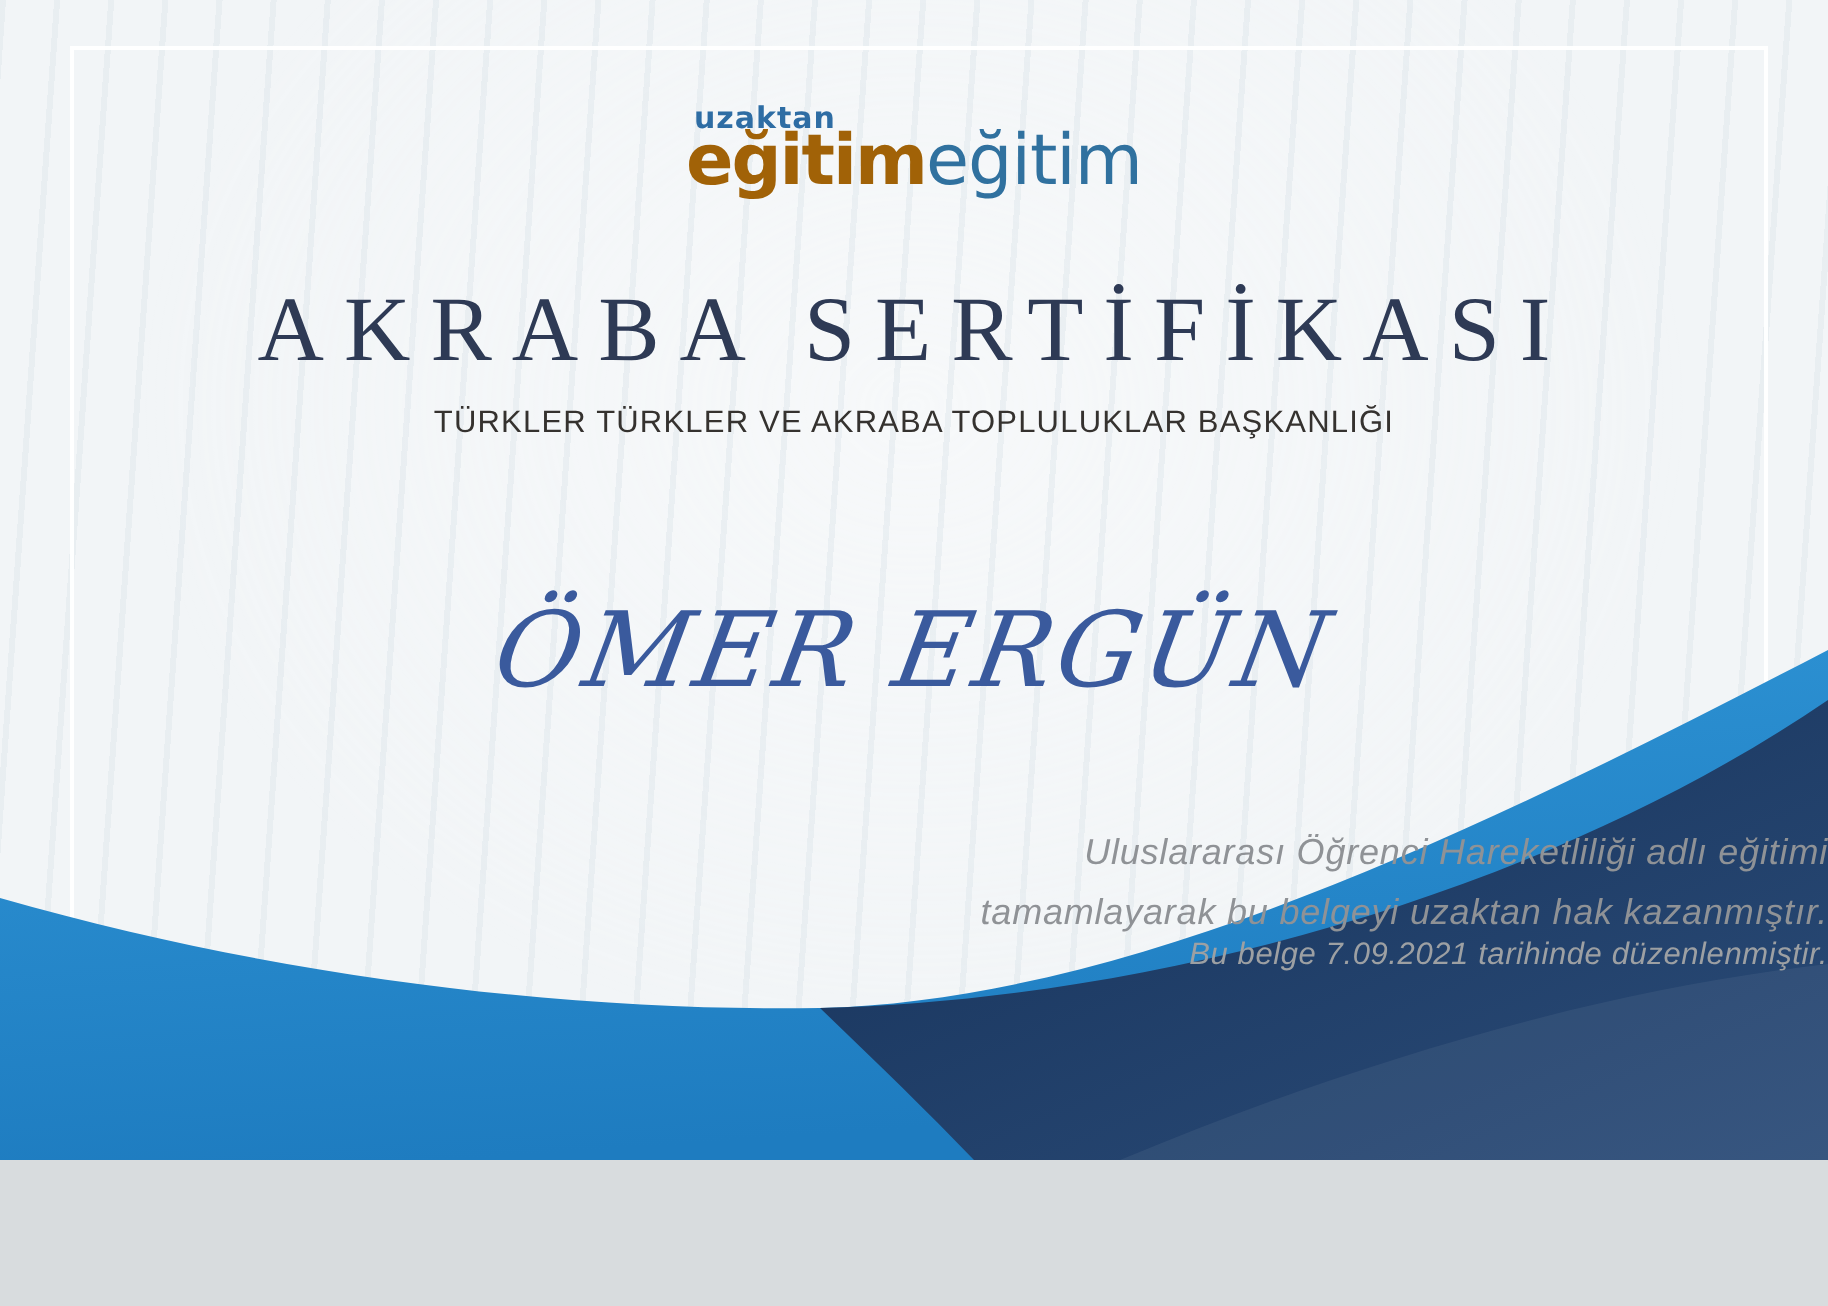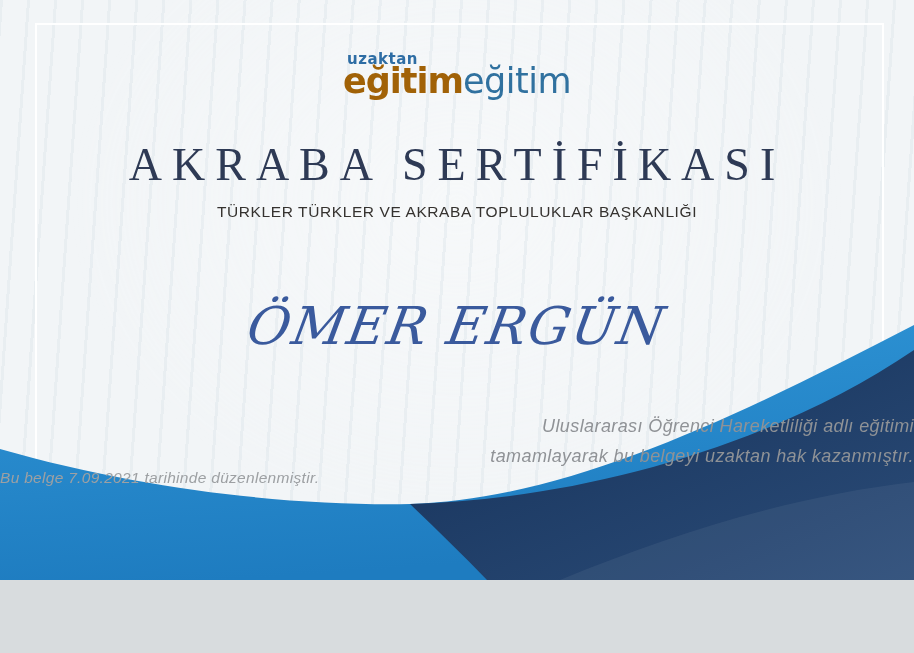--- a/index.html
+++ b/index.html
@@ -75,21 +75,21 @@
   .body-text{
     position:absolute;top:411px;left:0;right:0;
     text-align:right;
     font-style:italic;
     font-size:18px;line-height:30px;
     letter-spacing:.4px;
     color:#8f9296;
   }
   .issue-line{
     position:absolute;top:469px;left:0;right:0;
-    text-align:left;
+    text-align:right;
     font-style:italic;
     font-size:15.5px;
     letter-spacing:.3px;
     color:#9da0a3;
   }
 
   
   .waves{position:absolute;left:0;bottom:0;width:914px;height:260px;z-index:2;}
 </style>
 </head>

